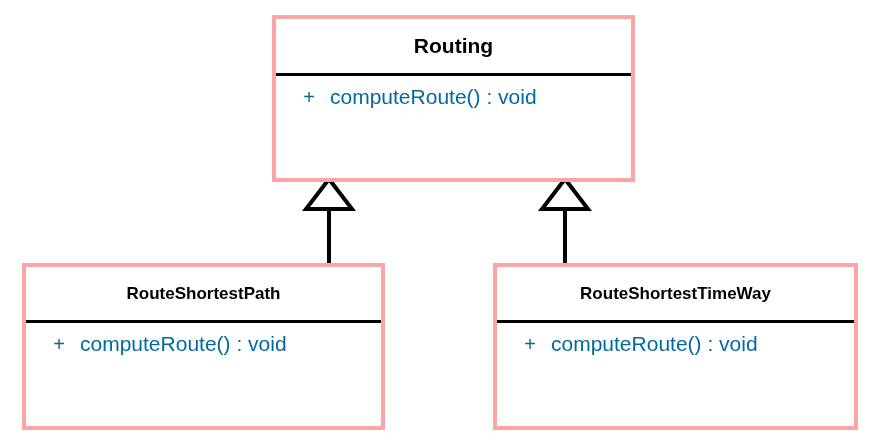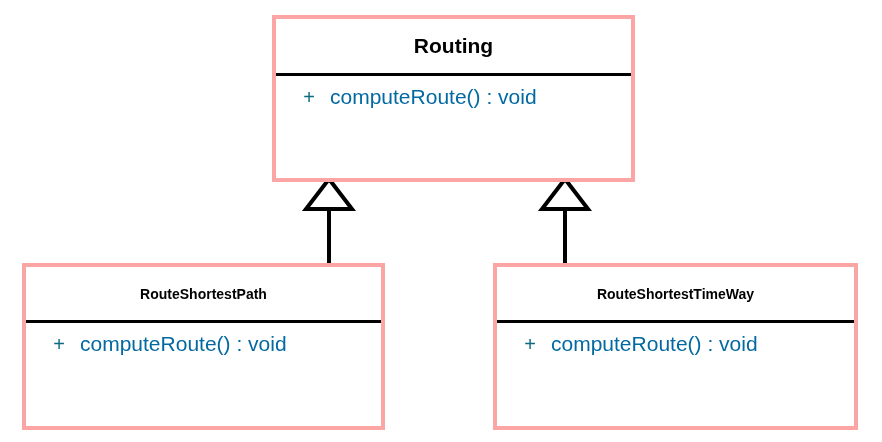--- a/index.html
+++ b/index.html
@@ -89,21 +89,21 @@
   }
   
   #class-route-shortest-time-way {
     left: 493px;
     top: 263px;
     width: 365px;
     height: 167px;
   }
   .subclass .class-name-row {
     height: 53px;
-    font-size: 14px;
+    font-size: 17px;
   }
   .subclass .member-line {
     font-size: 21px;
     padding-left: 12px;
   }
   .subclass .member-vis {
     width: 42px;
     font-size: 20px;
   }
 

